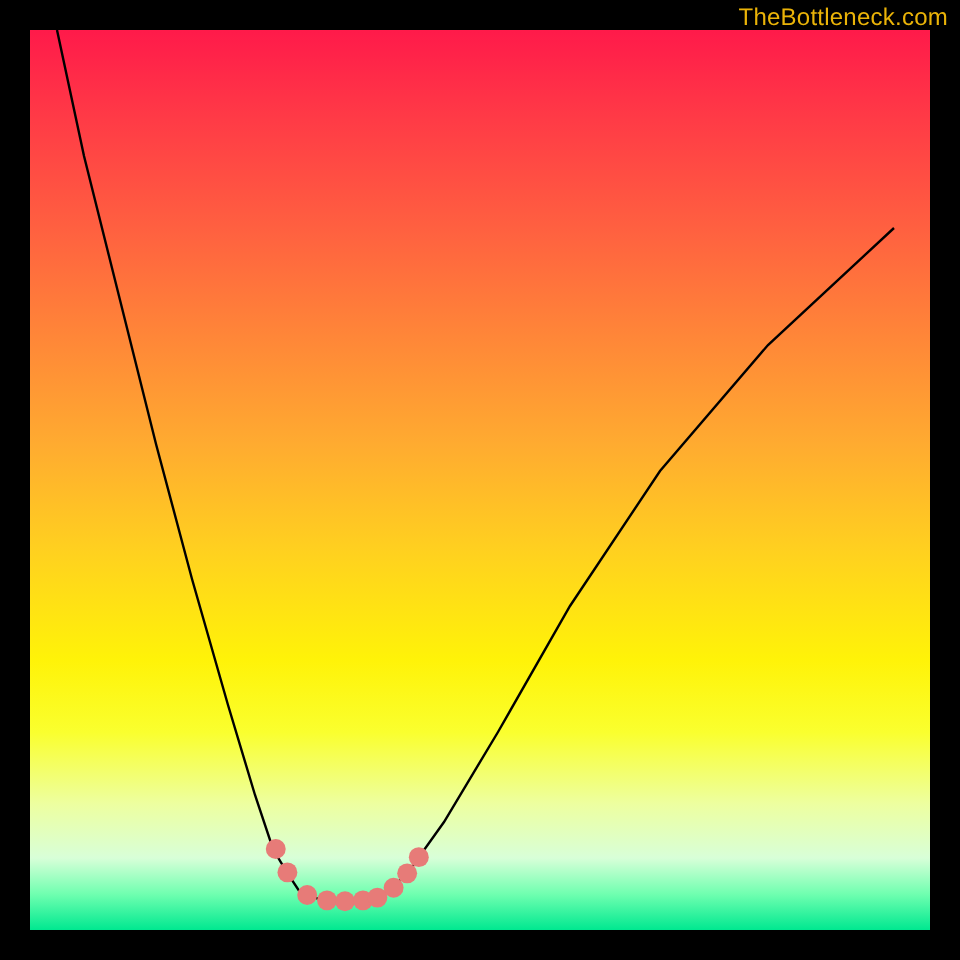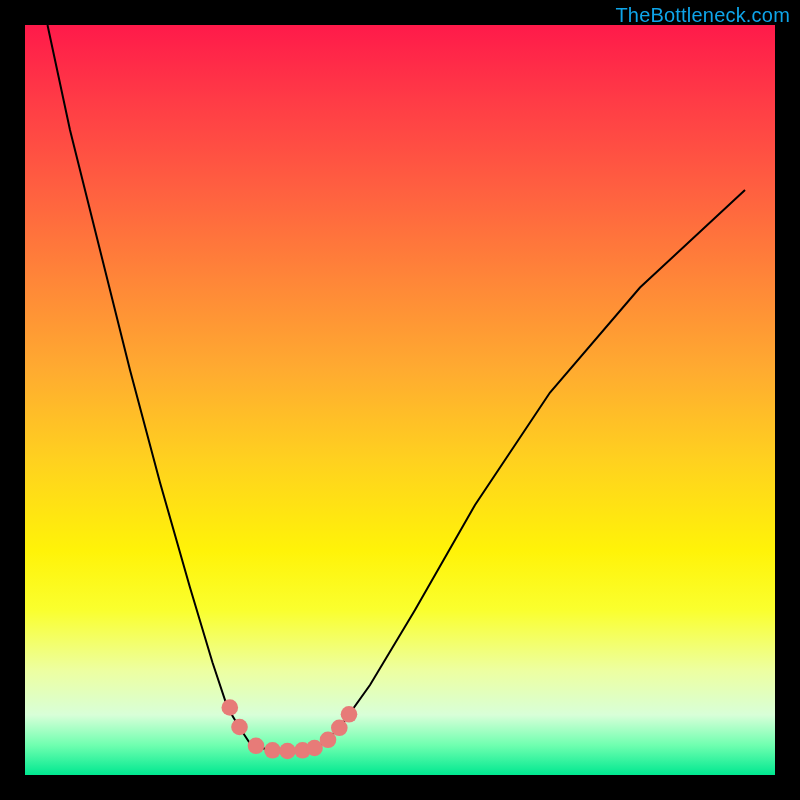--- a/index.html
+++ b/index.html
@@ -30,21 +30,21 @@
       #edffa0 86%,
       #d8ffd8 92%,
       #70ffb0 96%,
       #00e890 100%
     );
   }
   .watermark {
     position: absolute;
     top: 4px;
     right: 10px;
-    color: #0ea5e9;
+    color: #eab308;
     font-size: 20px;
     font-weight: 500;
     letter-spacing: 0.2px;
     z-index: 10;
   }
   svg.plot {
     position: absolute;
     left: 0;
     top: 0;
     width: 750px;

